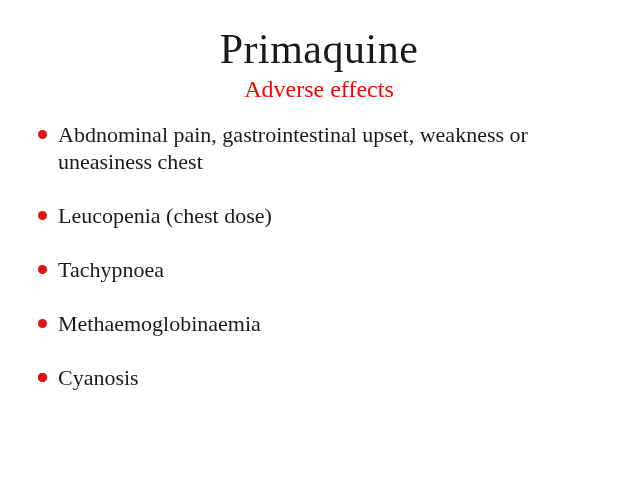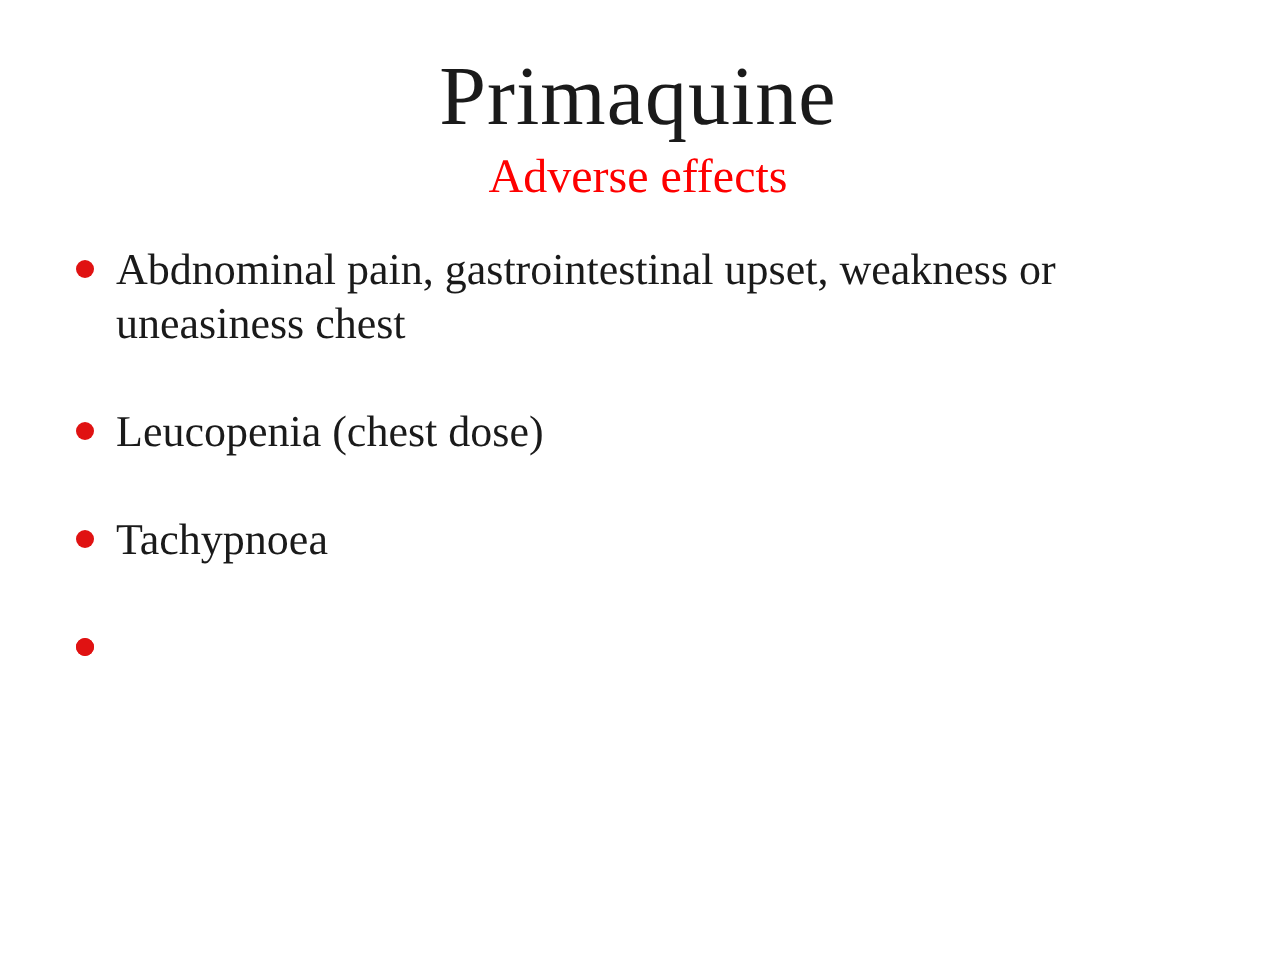--- a/index.html
+++ b/index.html
@@ -81,19 +81,24 @@
     <li class="bullet-item">
       <span class="bullet-dot"></span>
       <span>Leucopenia (chest dose)</span>
     </li>
     <li class="bullet-item">
       <span class="bullet-dot"></span>
       <span>Tachypnoea</span>
     </li>
     <li class="bullet-item">
       <span class="bullet-dot"></span>
+      <span>Methaemoglobinaemia</span>
     </li>
     <li class="bullet-item">
       <span class="bullet-dot"></span>
+    </li>
+    <li class="bullet-item">
+      <span class="bullet-dot"></span>
+      <span>Cyanosis</span>
     </li>
   </ul>
 
 </div>
 
 </body></html>

